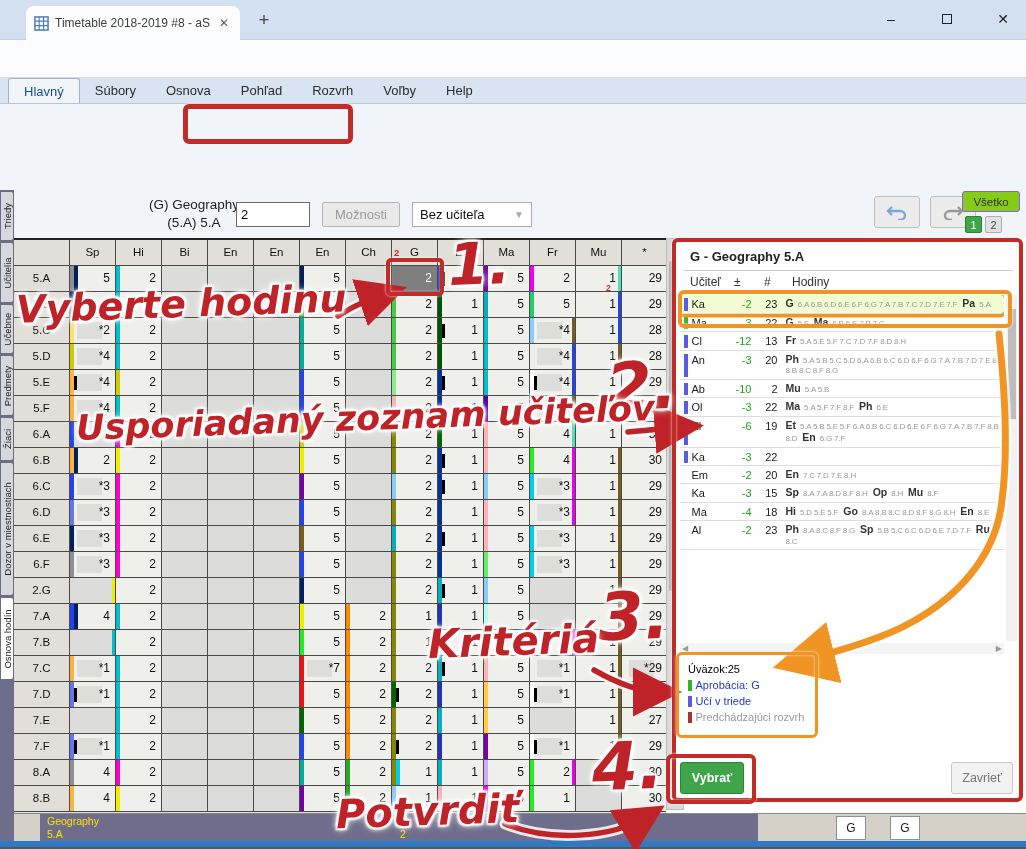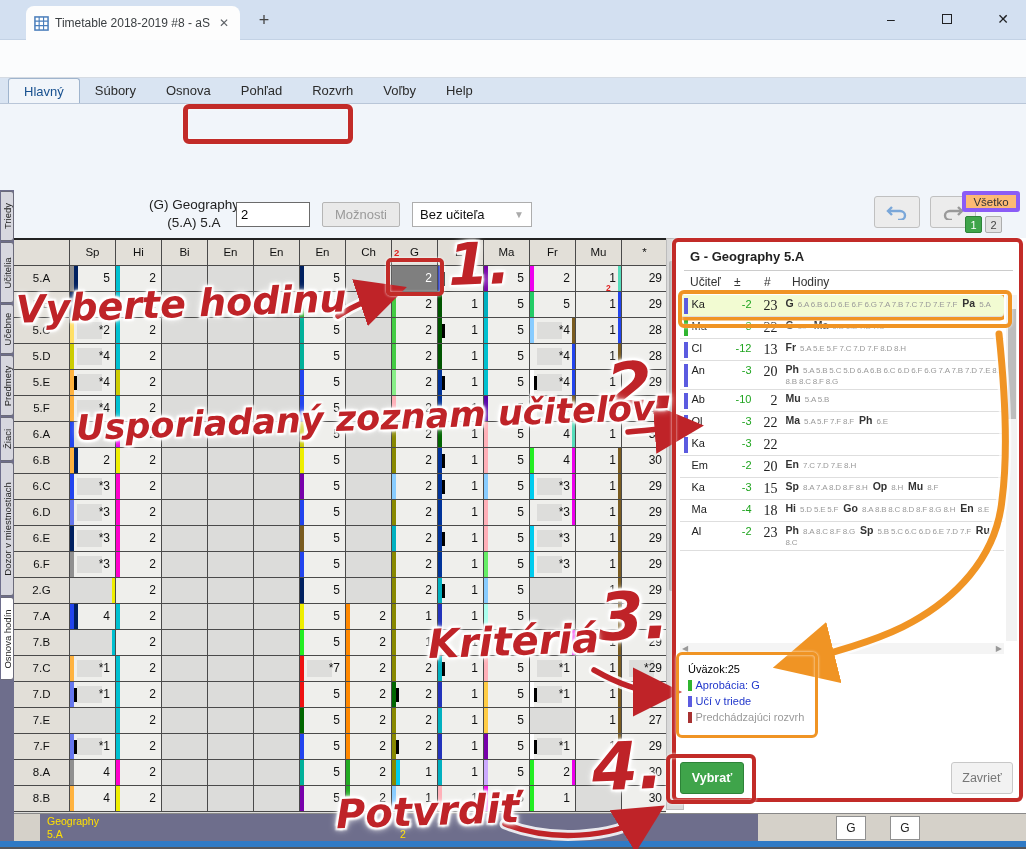--- a/index.html
+++ b/index.html
@@ -33,21 +33,21 @@
 .ticon { position:absolute; width:17px; height:17px; }
 .viewsel { position:absolute; left:190px; top:110px; width:156px; height:28px; background:#fff; border:1px solid #8e8e8e; font-size:13px; color:#111; display:flex; align-items:center; padding:0 8px; }
 .viewsel .arr { margin-left:auto; color:#999; font-size:10px; }
 .subbar { position:absolute; left:14px; top:190px; width:1012px; height:48px; background:#f1f5fa; }
 .lessonlbl { position:absolute; left:80px; top:6px; width:200px; text-align:center; font-size:13.5px; color:#222; line-height:18px; }
 .cntinput { position:absolute; left:222px; top:12px; width:74px; height:25px; border:1px solid #6b6b6b; font-size:13px; padding-left:4px; font-family:inherit; background:#fff; }
 .btn-moznosti { position:absolute; left:308px; top:12px; width:78px; height:25px; background:#e9e9e9; border:1px solid #b5b5b5; color:#9a9a9a; font-size:13px; display:flex; align-items:center; justify-content:center; border-radius:2px; }
 .teachsel { position:absolute; left:398px; top:12px; width:120px; height:25px; background:#fff; border:1px solid #adadad; font-size:13px; color:#111; display:flex; align-items:center; padding:0 7px; }
 .teachsel .arr { margin-left:auto; color:#aaa; font-size:10px; }
 .histbtn { position:absolute; top:6px; width:46px; height:32px; background:#ececec; border:1px solid #c0c0c0; border-radius:3px; display:flex; align-items:center; justify-content:center; }
-.vsetko { position:absolute; left:948px; top:1px; width:58px; height:21px; background:#fdba74; border:4px solid #8b5cf6; border-radius:3px; font-size:11.5px; color:#333; display:flex; align-items:center; justify-content:center; }
+.vsetko { position:absolute; left:948px; top:1px; width:58px; height:21px; background:#84cc16; border:1px solid #8b5cf6; border-radius:3px; font-size:11.5px; color:#333; display:flex; align-items:center; justify-content:center; }
 .wk { position:absolute; top:26px; width:17px; height:17px; font-size:11px; display:flex; align-items:center; justify-content:center; border-radius:2px; }
 .wk1 { left:951px; background:#3fa44a; color:#fff; border:1px solid #2d8338; }
 .wk2 { left:971px; background:#e2e2e2; color:#444; border:1px solid #adadad; }
 
 
 .sidebar { position:absolute; left:0; top:190px; width:14px; height:659px; background:#6e6e8c; }
 .vtab { position:relative; width:13px; margin:1px 0 1px 1px; background:#d7d7df; border:1px solid #6b6b7a; border-left:none; border-radius:0 3px 3px 0; }
 .vtab.act { background:#fff; }
 .vtab span { position:absolute; left:50%; top:50%; transform:translate(-50%,-50%) rotate(-90deg); white-space:nowrap; font-size:9.5px; color:#222; }
 
@@ -76,21 +76,21 @@
 .p-title { position:absolute; left:14px; top:8px; font-size:13px; font-weight:bold; color:#222; }
 .p-div { position:absolute; left:8px; right:8px; top:29px; height:1px; background:#ccc; }
 .p-head { position:absolute; left:14px; top:34px; right:20px; display:flex; font-size:12px; color:#333; }
 .p-head .c1 { width:44px; } .p-head .c2 { width:30px; } .p-head .c3 { width:28px; }
 .p-rows { position:absolute; left:4px; top:54px; width:324px; height:346px; overflow:hidden; }
 .trow { position:relative; display:flex; align-items:flex-start; padding:3px 0 2px 4px; border-bottom:1px solid #dedede; }
 .trow.hl { background:#f2fbd2; box-shadow:0 0 0 3.5px #f09424; border-radius:4px; z-index:2; }
 .tbar { width:3.5px; align-self:stretch; margin-right:4px; flex:none; }
 .tname { width:32px; font-size:11px; color:#222; flex:none; }
 .tpm { width:28px; font-size:11px; color:#1fa41f; text-align:right; flex:none; }
-.tnum { width:26px; font-size:14px; color:#222; text-align:right; margin-right:8px; flex:none;font-family:Liberation Serif, serif; }
+.tnum { width:26px; font-size:11px; color:#222; text-align:right; margin-right:8px; flex:none; }
 .thod { flex:1; font-size:8px; color:#999; line-height:10.5px; letter-spacing:-0.2px; }
 .thod b { font-size:10.5px; color:#333; letter-spacing:0; margin-right:2px; }
 .thod .seg { margin-right:5px; }
 .p-vscroll { position:absolute; right:4px; top:54px; width:11px; height:346px; background:#f2f2f2; }
 .p-vthumb { position:absolute; left:1.5px; top:14px; width:8px; height:110px; background:#bdbdbd; }
 .p-hscroll { position:absolute; left:4px; bottom:146px; width:324px; height:11px; background:#f4f4f4; color:#999; font-size:8px; }
 .criteria { position:absolute; left:6px; top:416px; width:138px; padding:4px 6px; font-size:11px; line-height:16px; }
 .crit-line { display:flex; align-items:center; }
 .crit-bar { width:3.5px; height:11px; margin-right:4px; flex:none; }
 .btn-vybrat { position:absolute; left:4px; bottom:6px; width:64px; height:32px; background:#3fa44a; border:1px solid #2d8338; border-radius:3px; color:#fff; font-size:12.5px; font-weight:bold; display:flex; align-items:center; justify-content:center; }
@@ -1289,20 +1289,27 @@
         </div>
         <div class="trow">
           <span class="tbar" style="background: rgb(91, 91, 224);"></span>
           <span class="tname">Ol</span>
           <span class="tpm">-3</span>
           <span class="tnum">22</span>
           <span class="thod"><span class="seg"><b>Ma</b><span> 5.A 5.F 7.F 8.F</span></span><span class="seg"><b>Ph</b><span> 6.E</span></span></span>
         </div>
         <div class="trow">
           <span class="tbar" style="background: rgb(91, 91, 224);"></span>
+          <span class="tname">Kl</span>
+          <span class="tpm">-6</span>
+          <span class="tnum">19</span>
+          <span class="thod"><span class="seg"><b>Et</b><span> 5.A 5.B 5.E 5.F 6.A 6.B 6.C 6.D 6.E 6.F 6.G 7.A 7.B 7.F 8.B 8.D</span></span><span class="seg"><b>En</b><span> 6.G 7.F</span></span></span>
+        </div>
+        <div class="trow">
+          <span class="tbar" style="background: rgb(91, 91, 224);"></span>
           <span class="tname">Ka</span>
           <span class="tpm">-3</span>
           <span class="tnum">22</span>
         </div>
         <div class="trow">
           <span class="tbar" style="background: transparent;"></span>
           <span class="tname">Em</span>
           <span class="tpm">-2</span>
           <span class="tnum">20</span>
           <span class="thod"><span class="seg"><b>En</b><span> 7.C 7.D 7.E 8.H</span></span></span>

